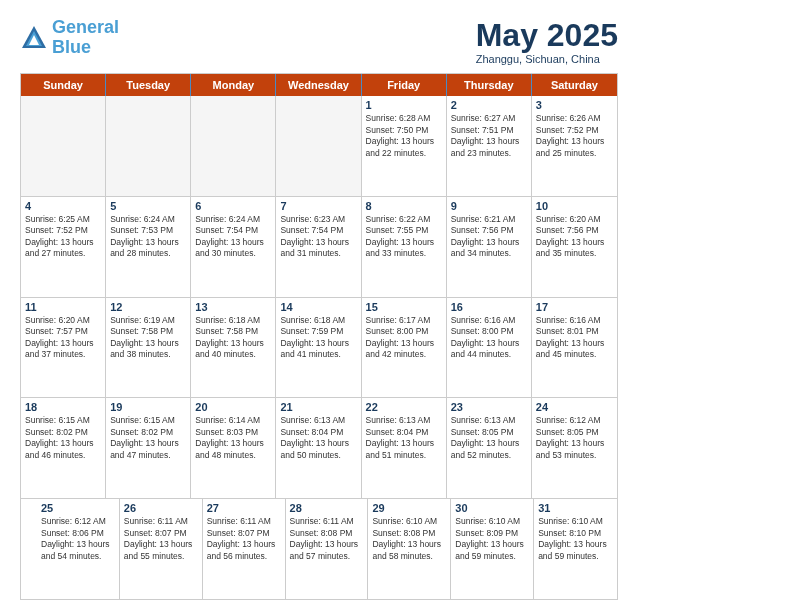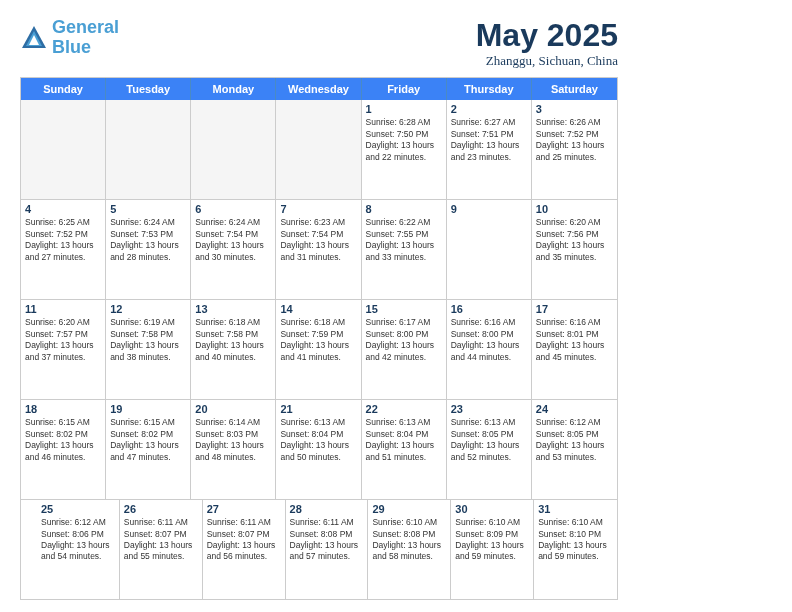--- a/index.html
+++ b/index.html
@@ -35,43 +35,41 @@
     }
     .logo-text span {
       color: #4a9fd4;
     }
     .logo-icon {
       width: 28px;
       height: 28px;
       margin-right: 4px;
     }
     .title-area {
-      text-align: right;
     }
     .month-title {
       font-size: 32px;
       font-weight: bold;
       color: #1a3a5c;
       line-height: 1.1;
     }
     .location-title {
-      font-size: 13px;
+      font-size: 11px;
       color: #1a3a5c;
-      font-family: Liberation Serif, serif;
     }
     .calendar {
       flex: 1;
       border: 1px solid #ccc;
       display: flex;
       flex-direction: column;
     }
     .cal-header {
       display: grid;
       grid-template-columns: repeat(7, 1fr);
-      background: #3b82f6;
+      background: #c2410c;
     }
     .cal-header-cell {
       color: #fff;
       font-size: 11px;
       font-weight: bold;
       text-align: center;
       padding: 5px 2px;
       border-right: 1px solid #4a8ac4;
     }
     .cal-header-cell:last-child { border-right: none; }
@@ -203,20 +201,24 @@
           </div>
           <div class="cal-cell">
             <div class="day-num">8</div>
             <div class="day-info">Sunrise: 6:22 AM
 Sunset: 7:55 PM
 Daylight: 13 hours
 and 33 minutes.</div>
           </div>
           <div class="cal-cell">
             <div class="day-num">9</div>
+            <div class="day-info">Sunrise: 6:21 AM
+Sunset: 7:56 PM
+Daylight: 13 hours
+and 34 minutes.</div>
           </div>
           <div class="cal-cell">
             <div class="day-num">10</div>
             <div class="day-info">Sunrise: 6:20 AM
 Sunset: 7:56 PM
 Daylight: 13 hours
 and 35 minutes.</div>
           </div>
         </div>
         <div class="cal-row">

